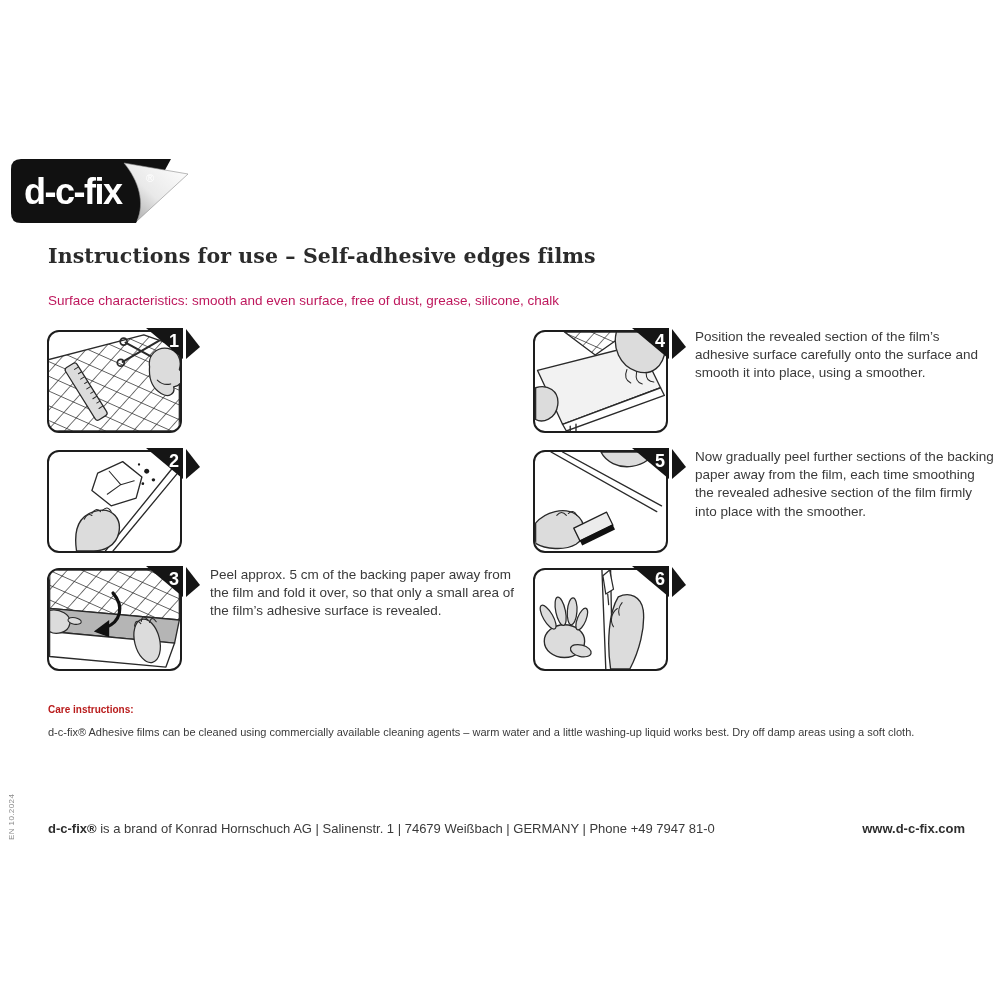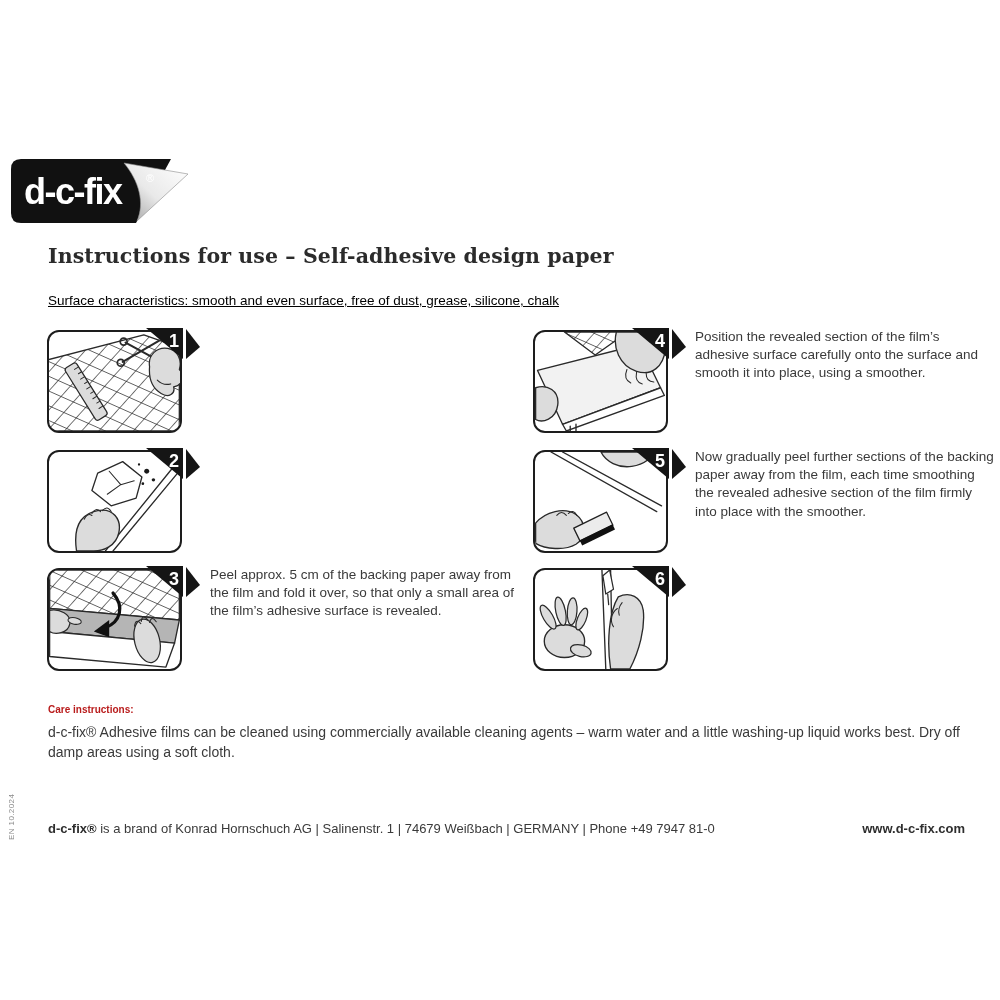--- a/index.html
+++ b/index.html
@@ -11,21 +11,21 @@
   .logo { position:absolute; left:8px; top:157px; width:205px; height:68px; }
 
   
   .title {
     position:absolute; left:48px; top:244px; width:700px;
     font-family:"DejaVu Serif", serif; font-weight:700;
     font-size:20.5px; color:#2b2b2b; letter-spacing:0.1px;
   }
   .subtitle {
     position:absolute; left:48px; top:293px; width:800px;
-    font-size:13.5px; color:#000000;text-decoration:underline;
+    font-size:13.5px; color:#be185d;
   }
 
   
   .steps { position:absolute; left:47px; top:330px; width:906px; height:345px; }
   .fig { position:absolute; width:135px; height:103px; }
   .figframe {
     position:absolute; inset:0; border:2.6px solid #1d1d1d; border-radius:12px;
     overflow:hidden; background:#fff;
   }
   .figframe svg { display:block; width:100%; height:100%; }
@@ -41,21 +41,21 @@
   .pos-f5 { left:486px; top:120px;} .pos-t5 { left:648px; top:118px; width:300px; }
   .pos-f6 { left:486px; top:238px;} .pos-t6 { left:648px; top:236px; width:300px; }
 
   
   .care-heading {
     position:absolute; left:48px; top:704px;
     font-size:10px; font-weight:700; color:#b91c1c;
   }
   .care-body {
     position:absolute; left:48px; top:723px; width:920px;
-    font-size:14px; line-height:19.5px; color:#3a3a3a;
+    font-size:11px; line-height:19.5px; color:#3a3a3a;
   }
 
   
   .footer {
     position:absolute; left:48px; top:821px; width:917px;
     display:flex; justify-content:space-between; align-items:flex-end;
     font-size:13px; color:#3a3a3a;
   }
   .footer .brand-bold, .footer .site { font-weight:700; color:#2e2e2e; }
 
@@ -80,21 +80,21 @@
         <stop offset="0.45" stop-color="#e9e9e9"></stop>
         <stop offset="1" stop-color="#ffffff"></stop>
       </linearGradient>
     </defs>
     <path d="M13,2 H163 L128,66 H13 Q3,66 3,56 V12 Q3,2 13,2 Z" fill="#111111"></path>
     <path d="M116,6 C131,24 137,46 129,64 L180,17 Z" fill="url(#curlGrad)" stroke="#8c8c8c" stroke-width="0.6"></path>
     <text x="16" y="47" font-family="Liberation Sans, sans-serif" font-weight="700" font-size="36" letter-spacing="-1.5" fill="#ffffff">d-c-fix</text>
     <text x="138" y="25" font-size="11" fill="#ffffff">®</text>
   </svg>
 
-  <h1 class="title">Instructions for use – Self-adhesive design paper</h1>
+  <h1 class="title">Instructions for use – Self-adhesive edges films</h1>
   <p class="subtitle">Surface characteristics: smooth and even surface, free of dust, grease, silicone, chalk</p>
 
   <div class="steps">
 
     <div class="fig pos-f1">
       <div class="figframe">
         <svg viewBox="0 0 135 103" class="art">
           <defs>
             <pattern id="gp1" width="14" height="14" patternUnits="userSpaceOnUse" patternTransform="rotate(24) skewX(-18)">
               <path d="M0 0H14 M0 0V14" stroke="#2a2a2a" stroke-width="1.4" fill="none"></path>

